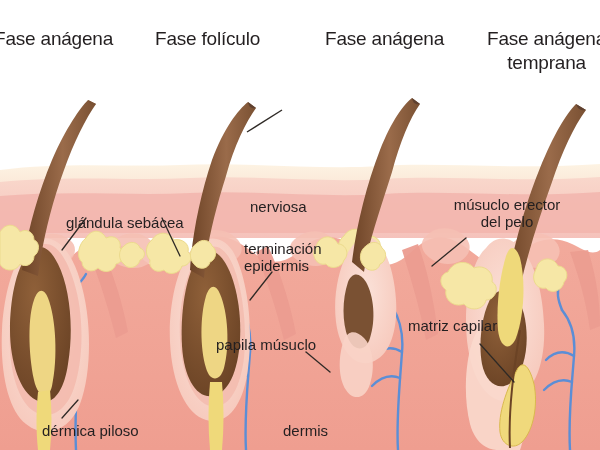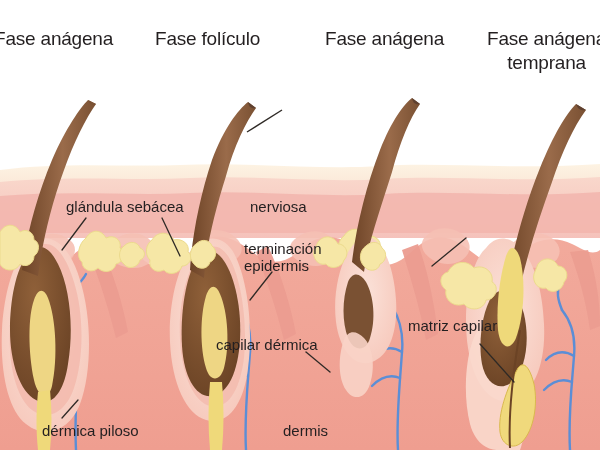--- a/index.html
+++ b/index.html
@@ -245,36 +245,40 @@
 
   <div class="phase-title" style="left:325px; top:28px;">
     <span>Fase anágena</span>
   </div>
 
   <div class="phase-title" style="left:487px; top:28px;">
     <span>Fase anágena</span>
     <span class="l2">temprana</span>
   </div>
 
-  <div class="callout" style="left:66px;  top:198px;">
+  <div class="callout" style="left:66px;  top:214px;">
     <span>glándula sebácea</span>
   </div>
 
   <div class="callout" style="left:250px; top:198px;">
     <span>nerviosa</span>
   </div>
 
+  <div class="callout two-line" style="left:432px; top:196px; width:150px;">
+    <span>músuclo erector</span><br>
+    <span>del pelo</span>
+  </div>
 
   <div class="callout two-line" style="left:238px; top:240px; width:96px; text-align:left;margin-left:6px;">
     <span>terminación</span><br>
     <span>epidermis</span>
   </div>
 
   <div class="callout" style="left:216px; top:336px;">
-    <span>capilar dérmica</span>
+    <span>papila músuclo</span>
   </div>
 
   <div class="callout" style="left:408px; top:317px;">
     <span>matriz capilar</span>
   </div>
 
   <div class="callout" style="left:42px;  top:422px;">
     <span>dérmica piloso</span>
   </div>
 

